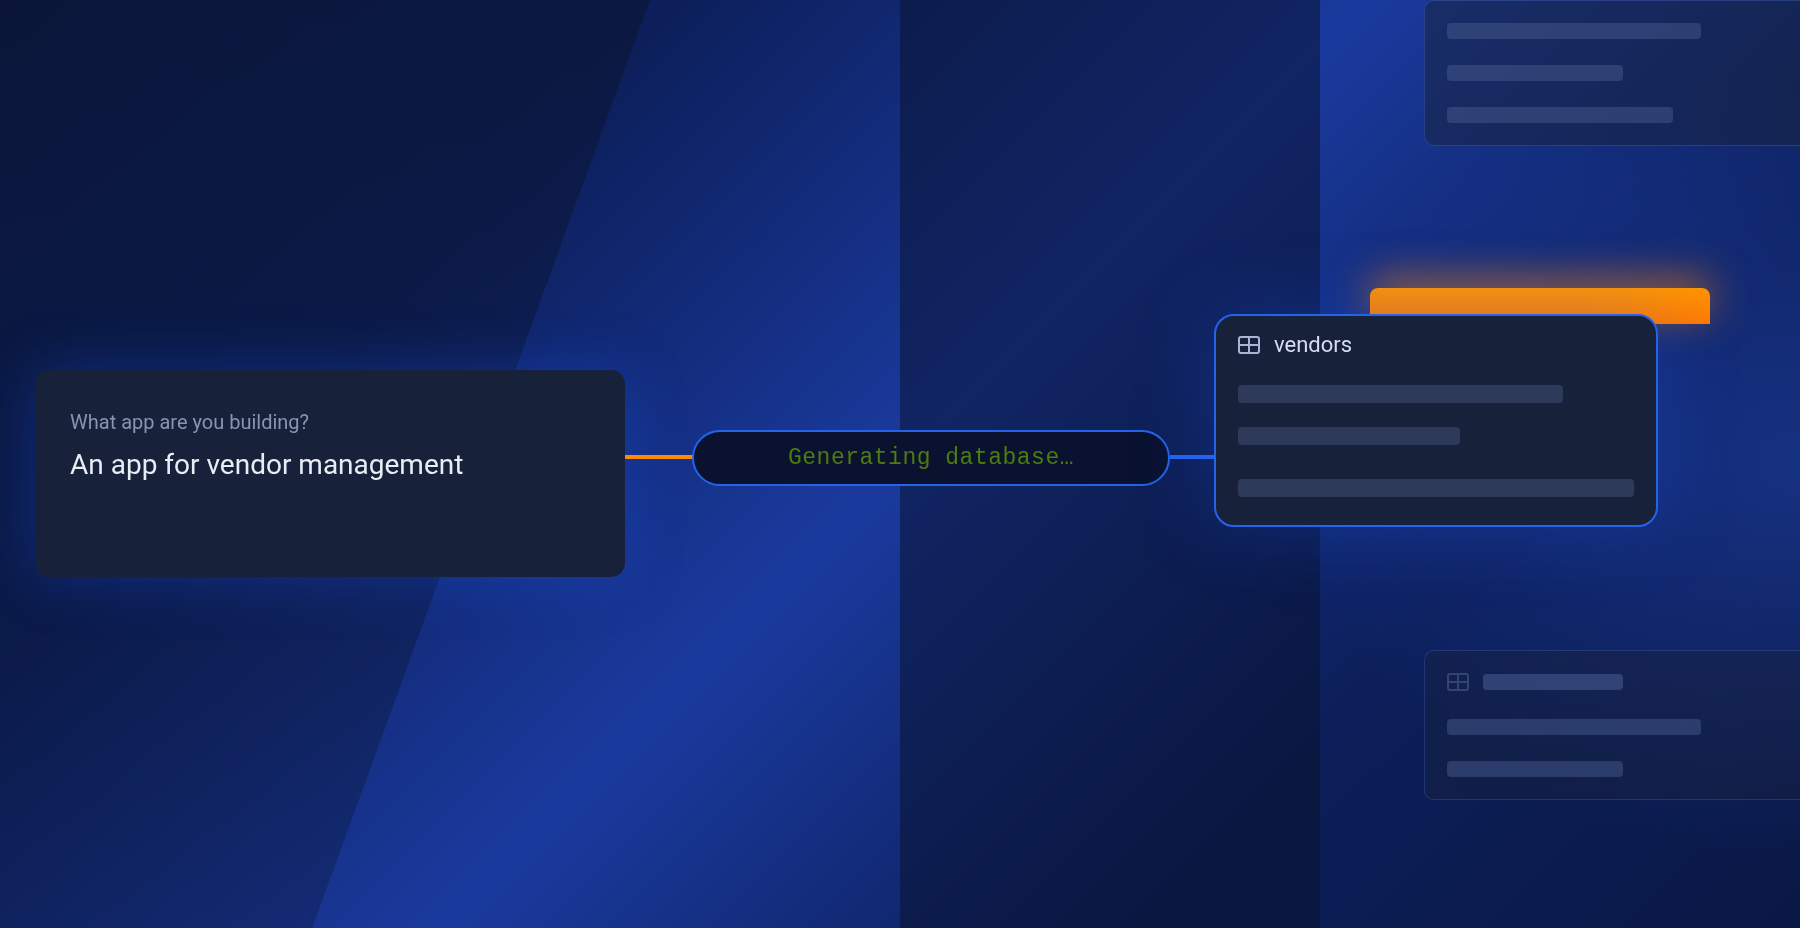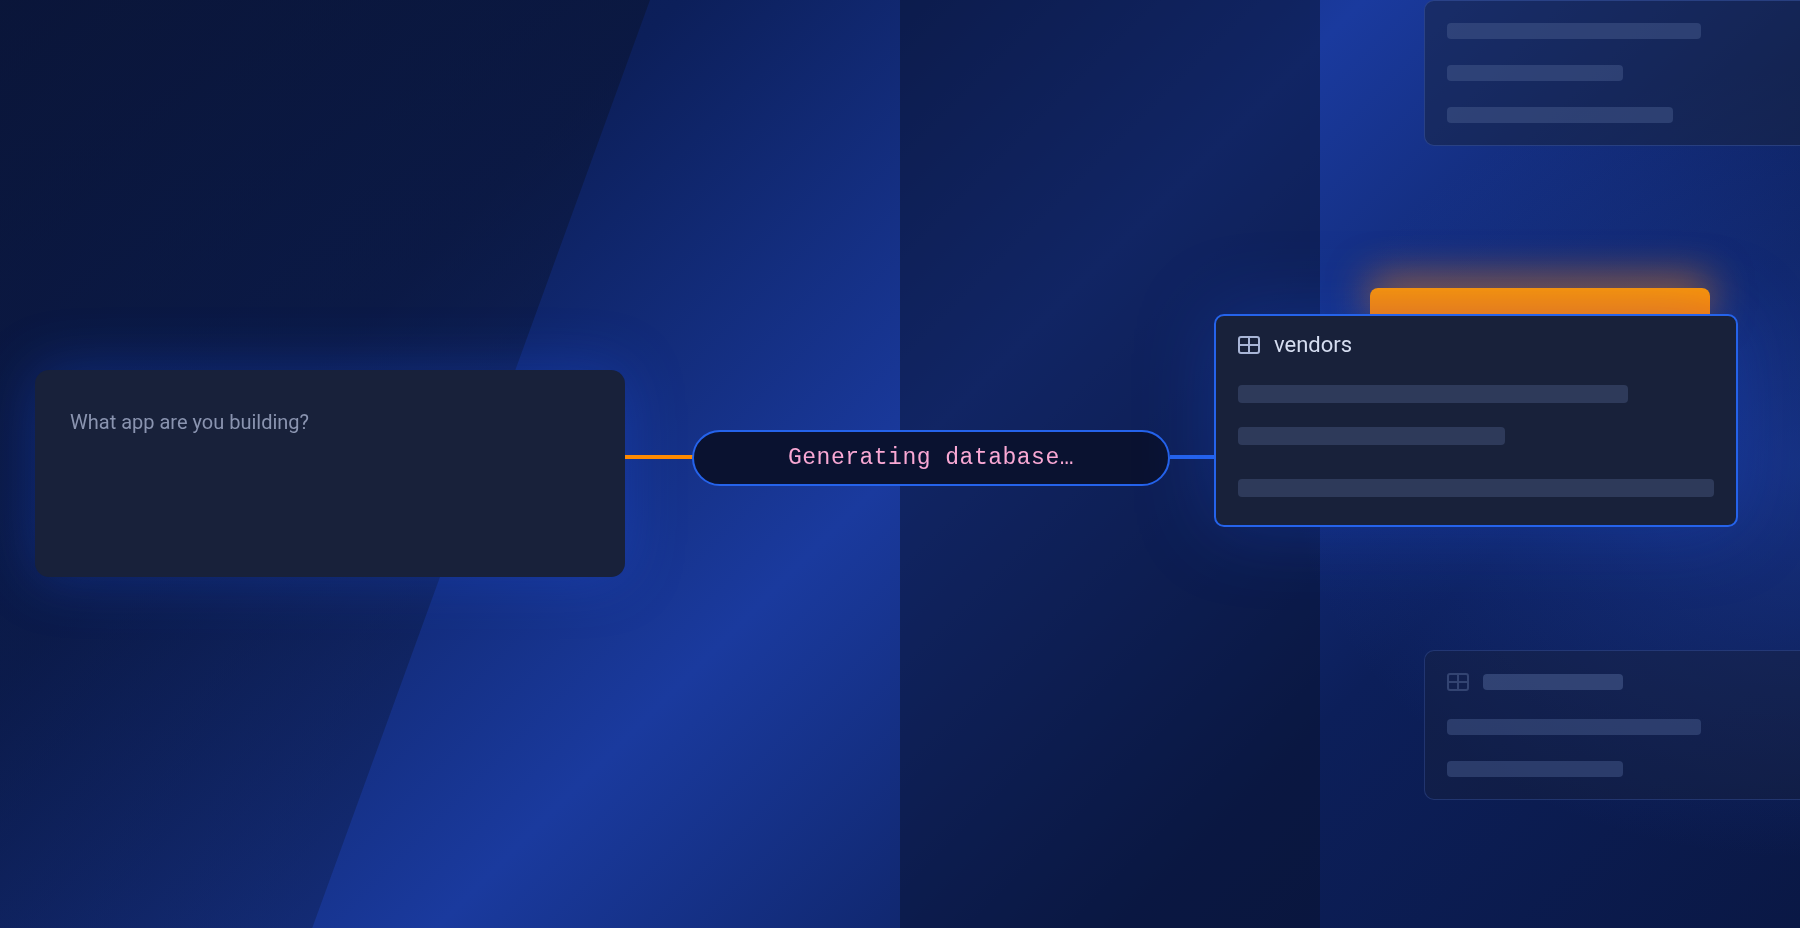--- a/index.html
+++ b/index.html
@@ -90,45 +90,45 @@
       top: 430px;
       left: 692px;
       width: 478px;
       height: 56px;
       background: #0a1230;
       border: 2px solid #2563eb;
       border-radius: 30px;
       display: flex;
       align-items: center;
       justify-content: center;
-      color: #f9a8d4;
+      color: #4d7c0f;
       font-family: "SF Mono", Monaco, "Courier New", monospace;
       font-size: 23px;
       letter-spacing: 0.5px;
     }
     
     
     .connector-blue {
       position: absolute;
       top: 455px;
       left: 1170px;
       width: 46px;
       height: 4px;
       background: #2563eb;
     }
     
     
     .table-card {
       position: absolute;
       top: 314px;
       left: 1214px;
-      width: 524px;
+      width: 444px;
       background: #18213a;
       border: 2px solid #2563eb;
-      border-radius: 10px;
+      border-radius: 20px;
       box-shadow: 0 0 80px rgba(30, 90, 255, 0.25);
     }
     
     .table-header {
       display: flex;
       align-items: center;
       padding: 16px 22px;
       gap: 14px;
     }
     
@@ -269,20 +269,21 @@
   </style>
 </head>
 <body>
 
 <div class="bg-diagonal"></div>
 <div class="bg-column"></div>
 <div class="bg-glow"></div>
 
 <div class="prompt-card">
   <div class="prompt-label">What app are you building?</div>
+  <div class="prompt-text">An app for vendor management</div>
 </div>
 
 <div class="connector-orange"></div>
 
 <div class="status-pill">
   <span>Generating database…</span>
 </div>
 
 <div class="connector-blue"></div>
 

